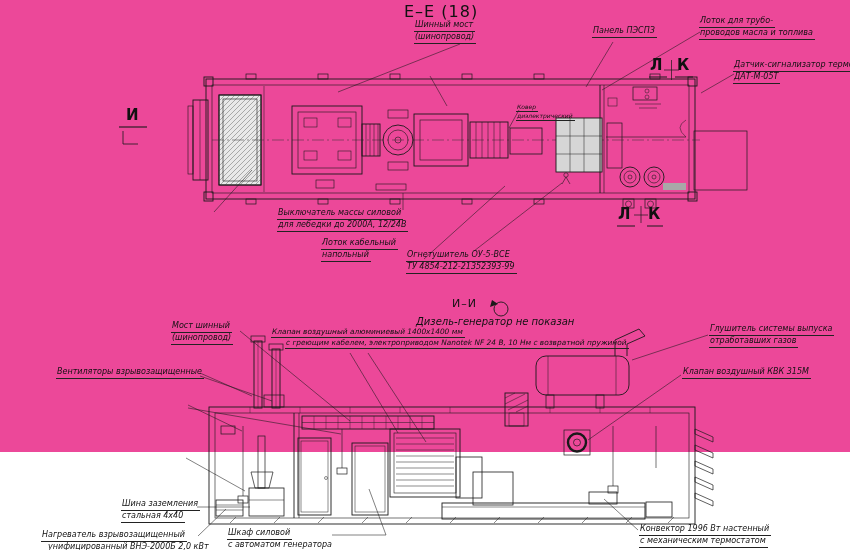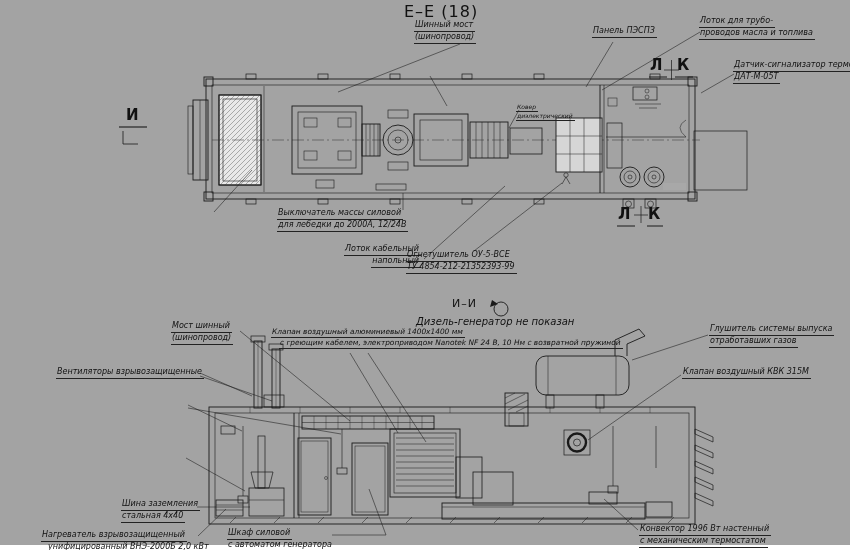--- a/index.html
+++ b/index.html
@@ -1,16 +1,16 @@
 <!DOCTYPE html>
 <html><head>
 <meta charset="utf-8">
 <style>
   html,body{margin:0;padding:0;background:#fff;width:850px;height:550px;overflow:hidden;}
-  .canvas{position:relative;width:850px;height:545px;background:#a3a3a3;font-family:"DejaVu Sans",sans-serif;}
+  .canvas{position:relative;width:850px;height:452px;background:#ec4899;font-family:"DejaVu Sans",sans-serif;}
   svg{position:absolute;left:0;top:0;}
   .lbl{position:absolute;color:#111;font-style:italic;font-size:8px;line-height:1.35;white-space:nowrap;}
   .lbl .row{display:block;}
   .lbl .ln{display:inline-block;border-bottom:0.8px solid #222;padding:0 2px 0 1px;white-space:nowrap;}
   .lbl.noline .ln{border-bottom:none;}
   .title{position:absolute;color:#111;font-style:normal;font-size:16px;letter-spacing:1px;}
   .marker{position:absolute;color:#111;font-style:normal;font-size:15px;font-weight:bold;}
   .small{font-size:6px;}
   .note{font-size:10px;}
   .tiny2{font-size:7.4px;}
@@ -342,21 +342,21 @@
   <div class="row"><span class="ln">Ковер</span></div>
   <div class="row"><span class="ln">диэлектрический</span></div>
 </div>
 
 
 <div class="lbl" style="left:277px;top:208px">
   <div class="row"><span class="ln">Выключатель массы силовой</span></div>
   <div class="row"><span class="ln">для лебедки до 2000А, 12/24В</span></div>
 </div>
 
-<div class="lbl" style="left:321px;top:244px;width:100px;text-align:right">
+<div class="lbl" style="left:321px;top:238px;width:100px;">
   <div class="row"><span class="ln">Лоток кабельный</span></div>
   <div class="row"><span class="ln">напольный</span></div>
 </div>
 
 <div class="lbl" style="left:406px;top:250px">
   <div class="row"><span class="ln">Огнетушитель ОУ-5-ВСЕ</span></div>
   <div class="row"><span class="ln">ТУ 4854-212-21352393-99</span></div>
 </div>
 
 <div class="marker" style="left:126px;top:106px">И</div>
@@ -371,21 +371,21 @@
   <div class="row"><span class="ln">Дизель-генератор не показан</span></div>
 </div>
 
 <div class="lbl" style="left:171px;top:321px">
   <div class="row"><span class="ln">Мост шинный</span></div>
   <div class="row"><span class="ln">(шинопровод)</span></div>
 </div>
 
 <div class="lbl tiny2" style="left:271px;top:327px">
   <div class="row"><span class="ln">Клапан воздушный алюминиевый 1400х1400 мм</span></div>
-  <div class="row" style="margin-left:8px"><span class="ln">с греющим кабелем, электроприводом Nanotek NF 24 В, 10 Нм с возвратной пружиной</span></div>
+  <div class="row" style="margin-left:14px"><span class="ln">с греющим кабелем, электроприводом Nanotek NF 24 В, 10 Нм с возвратной пружиной</span></div>
 </div>
 
 <div class="lbl" style="left:709px;top:324px">
   <div class="row"><span class="ln">Глушитель системы выпуска</span></div>
   <div class="row"><span class="ln">отработавших газов</span></div>
 </div>
 
 <div class="lbl" style="left:682px;top:367px">
   <div class="row"><span class="ln">Клапан воздушный КВК 315М</span></div>
 </div>

